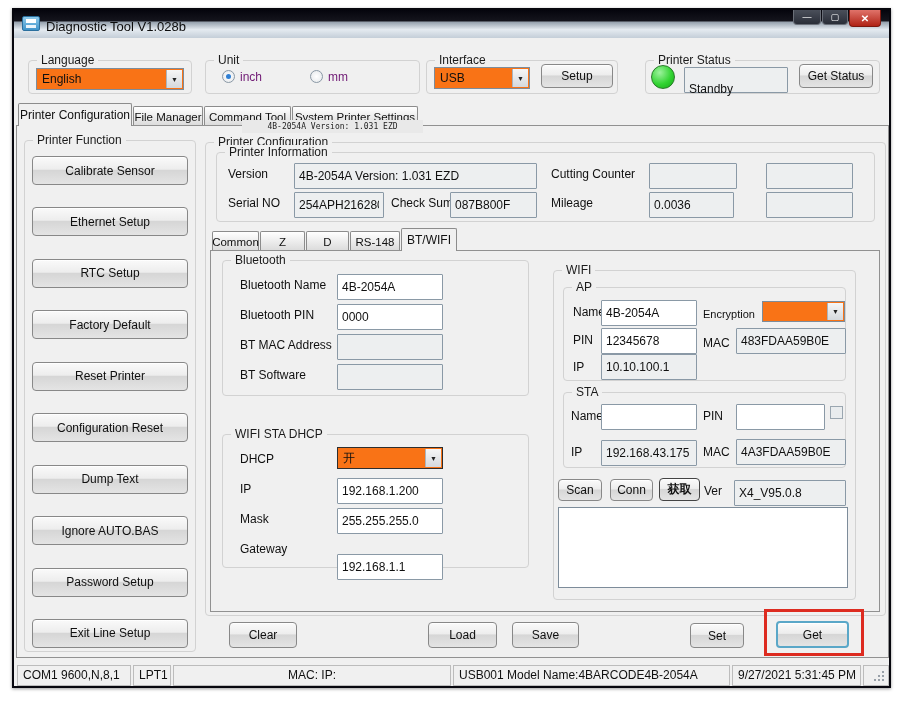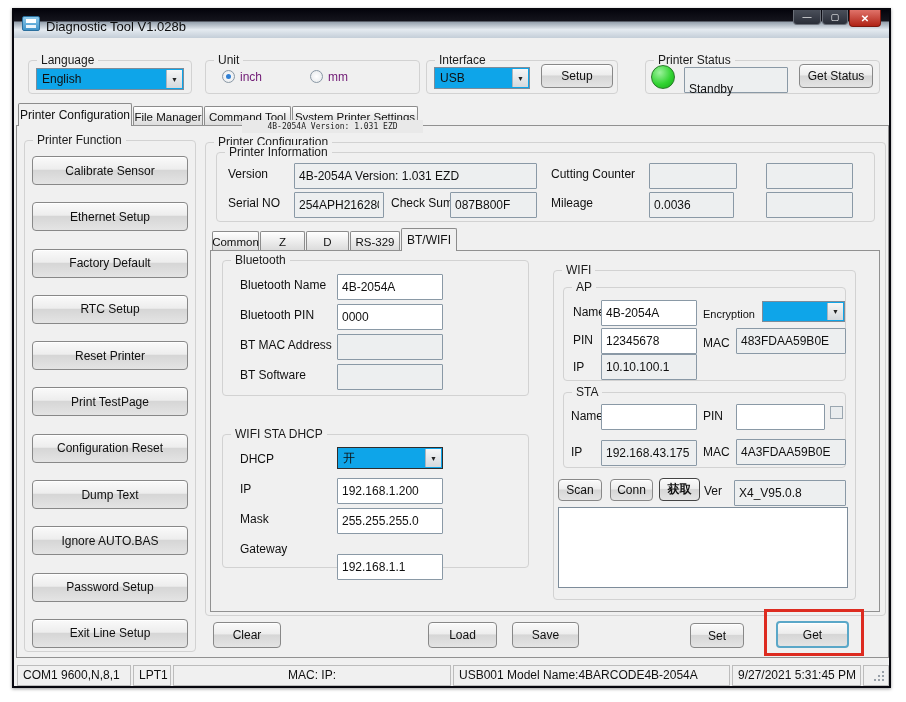--- a/index.html
+++ b/index.html
@@ -26,21 +26,21 @@
   
   .gb { position:absolute; border:1px solid #d2d2d2; border-radius:4px; }
   .gb-label { position:absolute; top:-8px; left:8px; background:#f0f0f0; padding:0 4px;
               font-size:12px; line-height:15px; color:#1a1a1a; white-space:nowrap; }
 
   
   .field { position:absolute; border:1px solid #8a99a6; background:#fff; font-size:12px; color:#101010;
            padding:12px 4px; font-family:"Liberation Sans",sans-serif; border-radius:1px; }
   .field.ro { background:#edeff0; }
   input.field { outline:none; }
-  .combo { position:absolute; border:1px solid #7d8c9a; background:#0ea5e9; font-size:12px; color:#101010; }
+  .combo { position:absolute; border:1px solid #7d8c9a; background:#f97316; font-size:12px; color:#101010; }
   .combo .val { position:absolute; left:5px; top:50%; transform:translateY(-50%); white-space:nowrap; }
   .combo .arrow-box { position:absolute; right:1px; top:1px; bottom:1px; width:16px;
            background:linear-gradient(#f6f6f6,#d5d9dd); border-left:1px solid #aab4bd;
            display:flex; align-items:center; justify-content:center; font-size:7px; color:#222; }
   .combo.focus { border:1px solid #2d2d2d; }
   .btn { position:absolute; border:1px solid #888; border-radius:4px; font-size:12px; color:#101010;
          background:linear-gradient(to bottom,#fafafa 0%,#ededed 45%,#d6d6d6 50%,#e4e4e4 100%);
          box-shadow:inset 0 1px 0 rgba(255,255,255,.85); display:flex; align-items:center; justify-content:center; }
   .btn.focusblue { border:2px solid #5aa7c8; }
   .btn.cnbold { font-weight:bold; border-color:#444; }
@@ -146,24 +146,23 @@
 
   <div class="panel" style="left:16px;top:125px;width:873px;height:533px;"></div>
   <div class="tooltip-ver">4B-2054A Version: 1.031 EZD</div>
 
   <div class="gb" style="left:24px;top:140px;width:172px;height:512px;">
     <span class="gb-label">Printer Function</span>
   </div>
   <div class="sidebar-btns">
     <div class="btn">Calibrate Sensor</div>
     <div class="btn">Ethernet Setup</div>
+    <div class="btn">RTC Setup</div>
     <div class="btn">Factory Default</div>
-    <div class="btn">RTC Setup</div>
     <div class="btn">Reset Printer</div>
-    <div class="btn">Print TestPage</div>
     <div class="btn">Configuration Reset</div>
     <div class="btn">Dump Text</div>
     <div class="btn">Ignore AUTO.BAS</div>
     <div class="btn">Password Setup</div>
     <div class="btn">Exit Line Setup</div>
   </div>
 
   <div class="gb" style="left:205px;top:142px;width:681px;height:474px;">
     <span class="gb-label">Printer Configuration</span>
   </div>
@@ -180,21 +179,21 @@
   <input class="field ro" style="left: 294px; top: 192px; width: 90px; height: 19px;" value="254APH2162800">
   <span class="lbl" style="left:391px;top:196px;">Check Sum</span>
   <input class="field ro" style="left: 450px; top: 192px; width: 87px; height: 19px;" value="087B800F">
   <span class="lbl" style="left:551px;top:196px;">Mileage</span>
   <input class="field ro" style="left: 649px; top: 192px; width: 85px; height: 18px;" value="0.0036">
   <input class="field ro" style="left: 766px; top: 192px; width: 87px; height: 18px;" value="">
 
   <div class="tab" style="left:212px;top:231px;width:47px;height:20px;">Common</div>
   <div class="tab" style="left:260px;top:231px;width:45px;height:20px;">Z</div>
   <div class="tab" style="left:306px;top:231px;width:43px;height:20px;">D</div>
-  <div class="tab" style="left:350px;top:231px;width:50px;height:20px;">RS-329</div>
+  <div class="tab" style="left:350px;top:231px;width:50px;height:20px;">RS-148</div>
   <div class="tab active" style="left:401px;top:228px;width:56px;height:23px;">BT/WIFI</div>
   <div class="panel" style="left:210px;top:250px;width:670px;height:362px;"></div>
 
   <div class="gb" style="left:222px;top:260px;width:307px;height:136px;">
     <span class="gb-label">Bluetooth</span>
   </div>
   <span class="lbl" style="left:240px;top:278px;">Bluetooth Name</span>
   <input class="field" style="left: 337px; top: 274px; width: 106px; height: 19px;" value="4B-2054A">
   <span class="lbl" style="left:240px;top:308px;">Bluetooth PIN</span>
   <input class="field" style="left: 337px; top: 304px; width: 106px; height: 19px;" value="0000">
@@ -252,21 +251,21 @@
   <span class="lbl" style="left:703px;top:445px;">MAC</span>
   <input class="field ro" style="left: 736px; top: 439px; width: 110px; height: 20px;" value="4A3FDAA59B0E">
 
   <div class="btn" style="left:558px;top:479px;width:44px;height:22px;">Scan</div>
   <div class="btn" style="left:610px;top:479px;width:43px;height:22px;">Conn</div>
   <div class="btn cnbold" style="left:659px;top:478px;width:41px;height:23px;">获取</div>
   <span class="lbl" style="left:704px;top:484px;">Ver</span>
   <input class="field ro" style="left: 734px; top: 480px; width: 112px; height: 19px;" value="X4_V95.0.8">
   <div class="listbox" style="left:558px;top:507px;width:290px;height:81px;"></div>
 
-  <div class="btn" style="left:213px;top:622px;width:68px;height:26px;">Clear</div>
+  <div class="btn" style="left:229px;top:622px;width:68px;height:26px;">Clear</div>
   <div class="btn" style="left:428px;top:622px;width:69px;height:26px;">Load</div>
   <div class="btn" style="left:512px;top:622px;width:67px;height:26px;">Save</div>
   <div class="btn" style="left:690px;top:623px;width:54px;height:25px;">Set</div>
   <div class="btn focusblue" style="left:776px;top:621px;width:73px;height:27px;">Get</div>
   <div class="redbox"></div>
 
   <div class="sb-panel" style="left:17px;top:665px;width:114px;">COM1 9600,N,8,1</div>
   <div class="sb-panel" style="left:133px;top:665px;width:38px;">LPT1</div>
   <div class="sb-panel" style="left:173px;top:665px;width:278px;text-align:center;">MAC: IP:</div>
   <div class="sb-panel" style="left:453px;top:665px;width:277px;">USB001  Model Name:4BARCODE4B-2054A</div>

